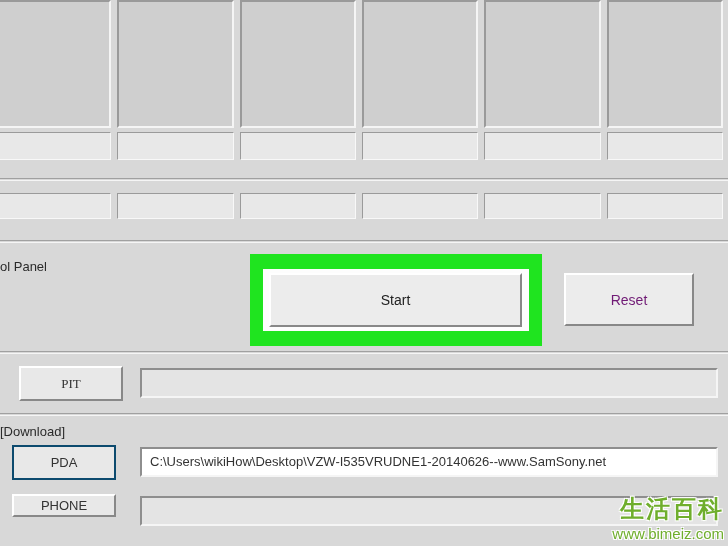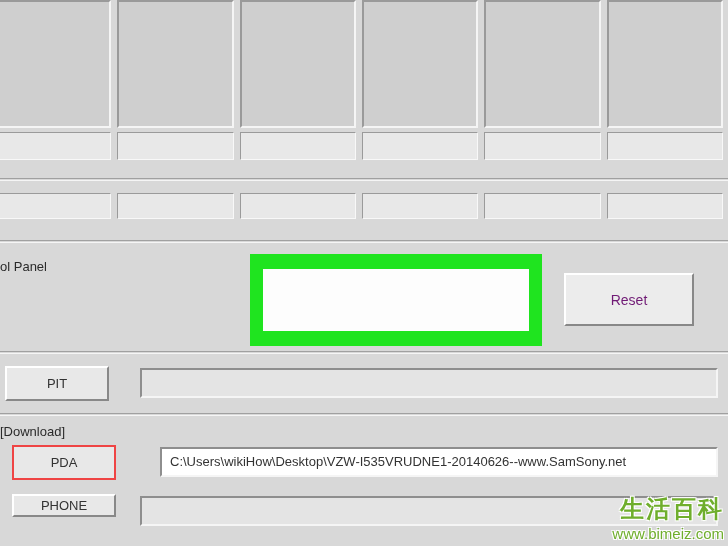--- a/index.html
+++ b/index.html
@@ -147,33 +147,34 @@
       color: #701a75;
       cursor: pointer;
     }
     
     .separator.sep3 { top: 351px; }
     
     
     .pit-btn {
       position: absolute;
       top: 366px;
-      left: 5px;
+      left: 19px;
       width: 104px;
       height: 35px;
       background: #E8E8E8;
       border-top: 2px solid #FFF;
       border-left: 2px solid #FFF;
       border-right: 2px solid #888;
       border-bottom: 2px solid #888;
       display: flex;
       align-items: center;
       justify-content: center;
       font-size: 13px;
       cursor: pointer;
+      font-family: Liberation Serif, serif;
     }
     .pit-field {
       position: absolute;
       top: 368px;
       left: 140px;
       right: 10px;
       height: 30px;
       background: #E4E4E4;
       border-top: 2px solid #8E8E8E;
       border-left: 2px solid #8E8E8E;
@@ -184,21 +185,21 @@
     .separator.sep4 { top: 413px; }
     
     
     .pda-btn {
       position: absolute;
       top: 445px;
       left: 12px;
       width: 104px;
       height: 35px;
       background: #E8E8E8;
-      border: 2px solid #ef4444;
+      border: 2px solid #0c4a6e;
       display: flex;
       align-items: center;
       justify-content: center;
       font-size: 13px;
       cursor: pointer;
     }
     .pda-field {
       position: absolute;
       top: 447px;
       left: 140px;
@@ -206,21 +207,20 @@
       height: 30px;
       background: #FFF;
       border-top: 2px solid #8E8E8E;
       border-left: 2px solid #8E8E8E;
       border-right: 2px solid #F5F5F5;
       border-bottom: 2px solid #F5F5F5;
       padding: 5px 8px;
       font-size: 13px;
       white-space: nowrap;
       overflow: hidden;
-      margin-left: 20px;
     }
     
     
     .phone-btn {
       position: absolute;
       top: 494px;
       left: 12px;
       width: 104px;
       height: 23px;
       background: #E8E8E8;
@@ -301,20 +301,21 @@
   <div class="info-cell"></div>
   <div class="info-cell"></div>
 </div>
 
 <div class="separator sep2"></div>
 
 <div class="section-label label-panel">ol Panel</div>
 
 <div class="highlight-frame">
   <div class="highlight-inner"></div>
+  <div class="start-btn">Start</div>
 </div>
 
 <div class="reset-btn">Reset</div>
 
 <div class="separator sep3"></div>
 
 <div class="pit-btn">PIT</div>
 <div class="pit-field"></div>
 
 <div class="separator sep4"></div>

